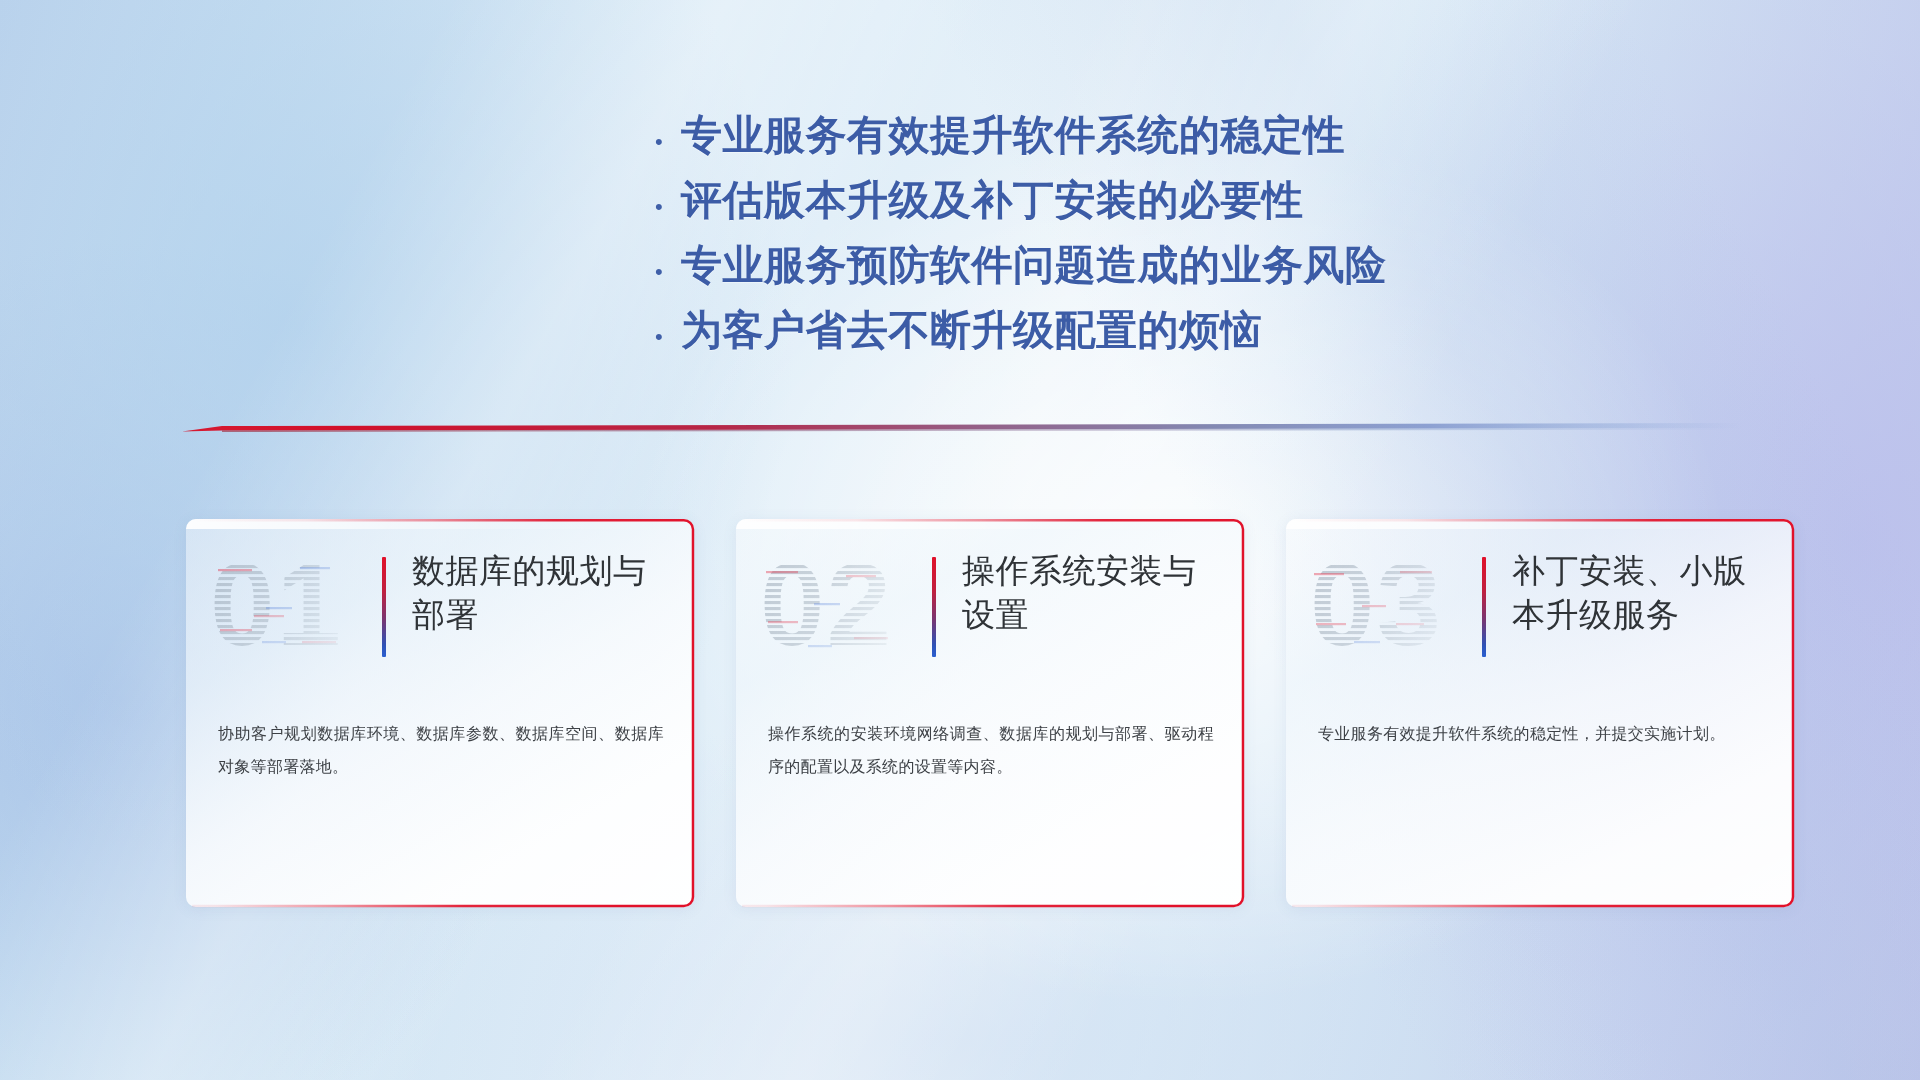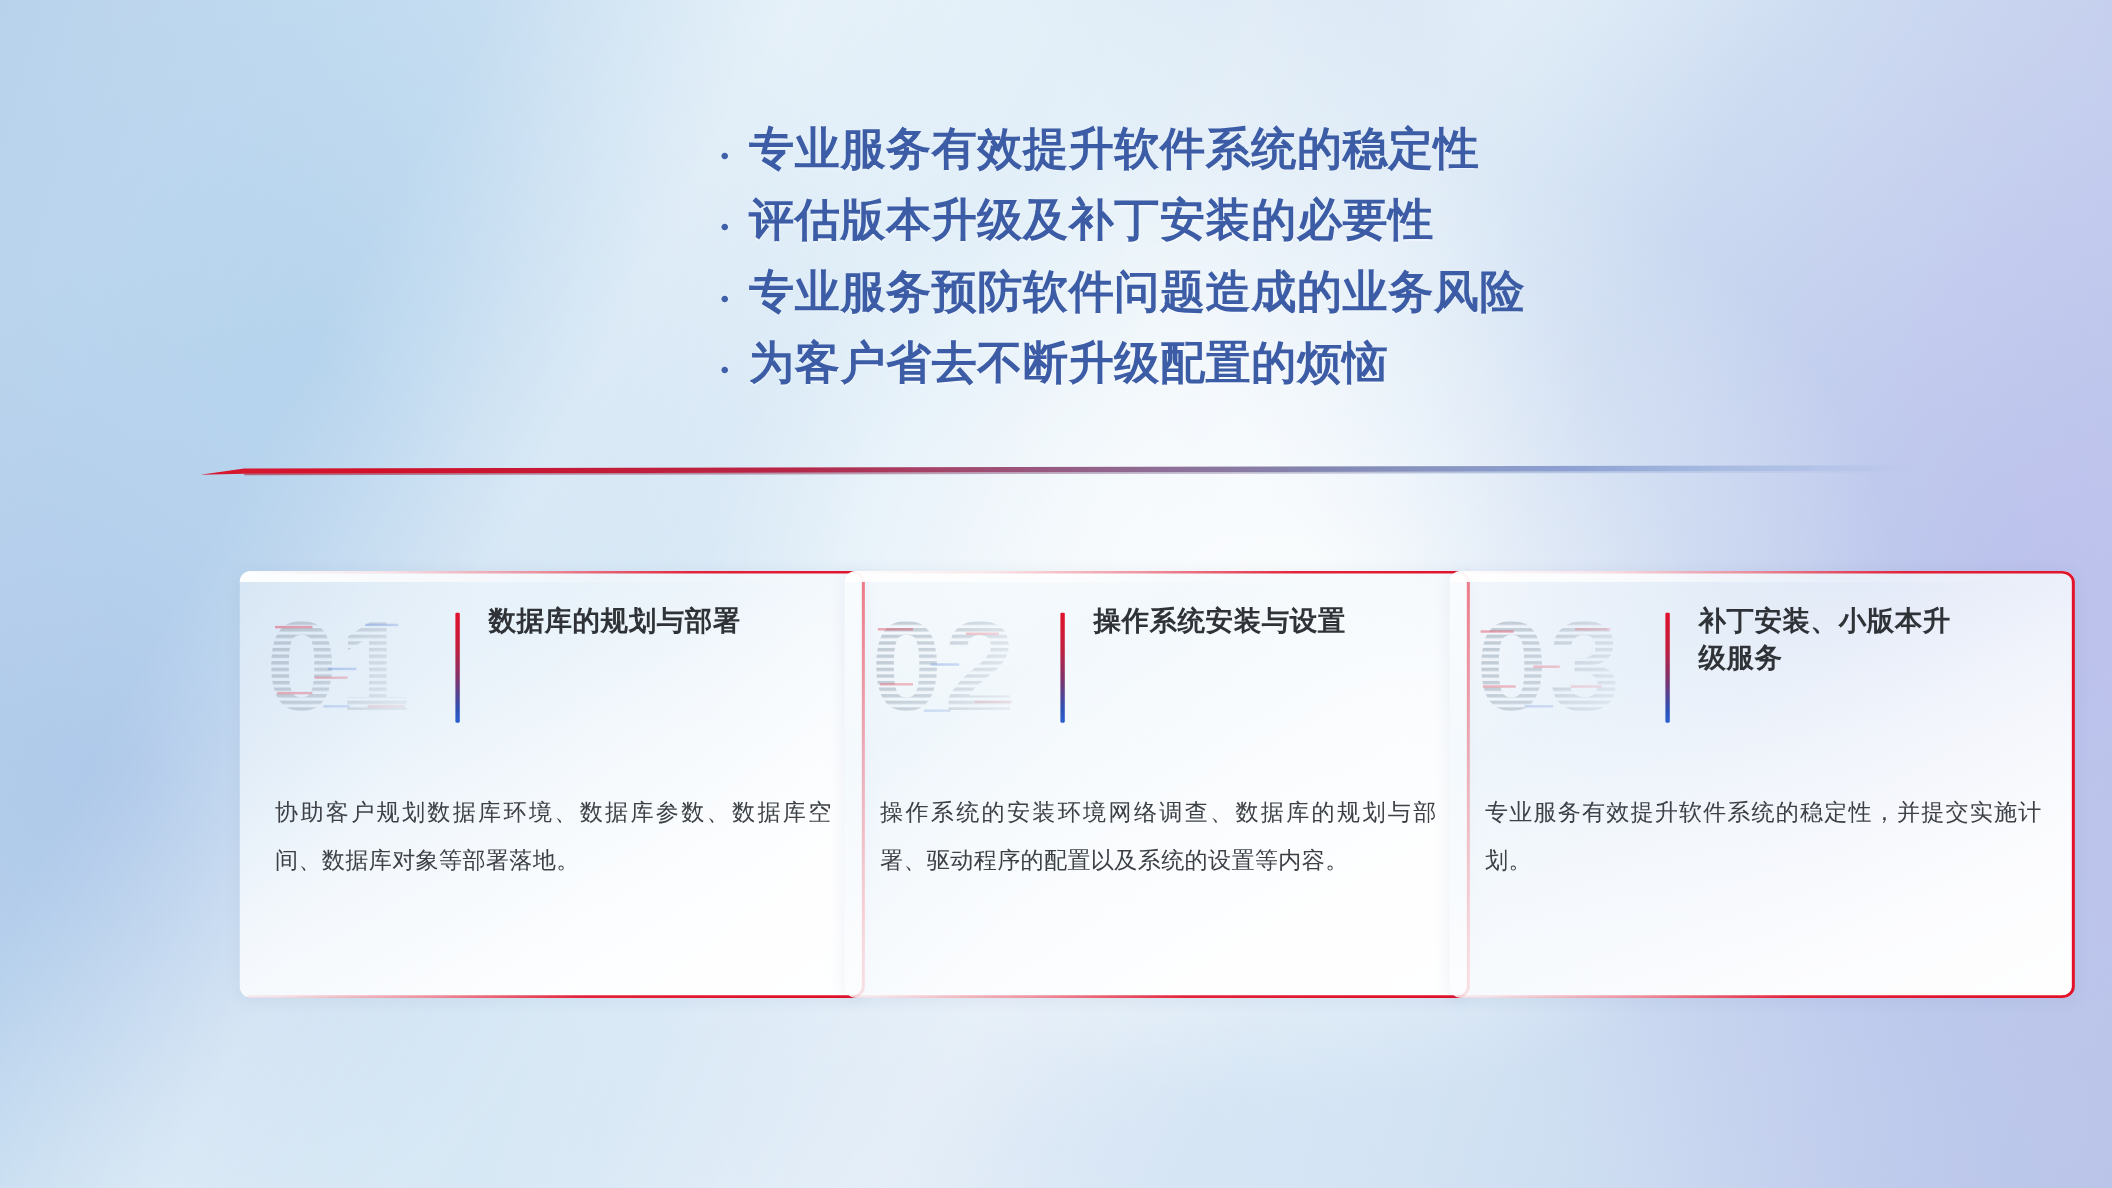--- a/index.html
+++ b/index.html
@@ -90,32 +90,31 @@
   #cards {
     position: absolute;
     left: 186px;
     top: 519px;
     width: 1600px;
     height: 400px;
   }
   .card {
     position: absolute;
     top: 0;
-    width: 568px;
+    width: 508px;
     height: 388px;
     border-radius: 10px;
     background: linear-gradient(152deg,
         rgba(255,255,255,0.42) 0%,
         rgba(240,247,252,0.68) 26%,
         rgba(250,252,254,0.86) 52%,
         rgba(255,255,255,0.95) 78%,
         rgba(255,255,255,0.99) 100%);
     box-shadow: 0 2px 14px rgba(90,120,170,0.10);
     overflow: visible;
-    margin-left: 32px;
   }
   .card-1 { left: 0px; }
   .card-2 { left: 550px; }
   .card-3 { left: 1100px; }
 
   
   .card-hairline {
     position: absolute;
     left: 0; right: 0; top: 0;
     height: 10px;
@@ -152,33 +151,33 @@
     height: 100px;
     border-radius: 1px;
     background: linear-gradient(180deg, #e1112a 0%, #c0203f 34%, #7a3570 62%, #2f52b6 88%, #2a5fd0 100%);
   }
 
   .card-title {
     position: absolute;
     left: 226px;
     top: 30px;
     width: 252px;
-    font-size: 25px;
+    font-size: 33px;
     line-height: 1.33;
-    font-weight: 700;
+    font-weight: 400;
     color: #2f3337;
     letter-spacing: 0.5px;
   }
 
   .card-body {
     position: absolute;
     left: 32px;
     right: 30px;
     top: 198px;
-    font-size: 21px;
+    font-size: 16px;
     line-height: 2.08;
     color: #3d4146;
     letter-spacing: 0.3px;
     text-align: justify;
   }
 </style>
 </head>
 <body>
 
 <div id="slide">

